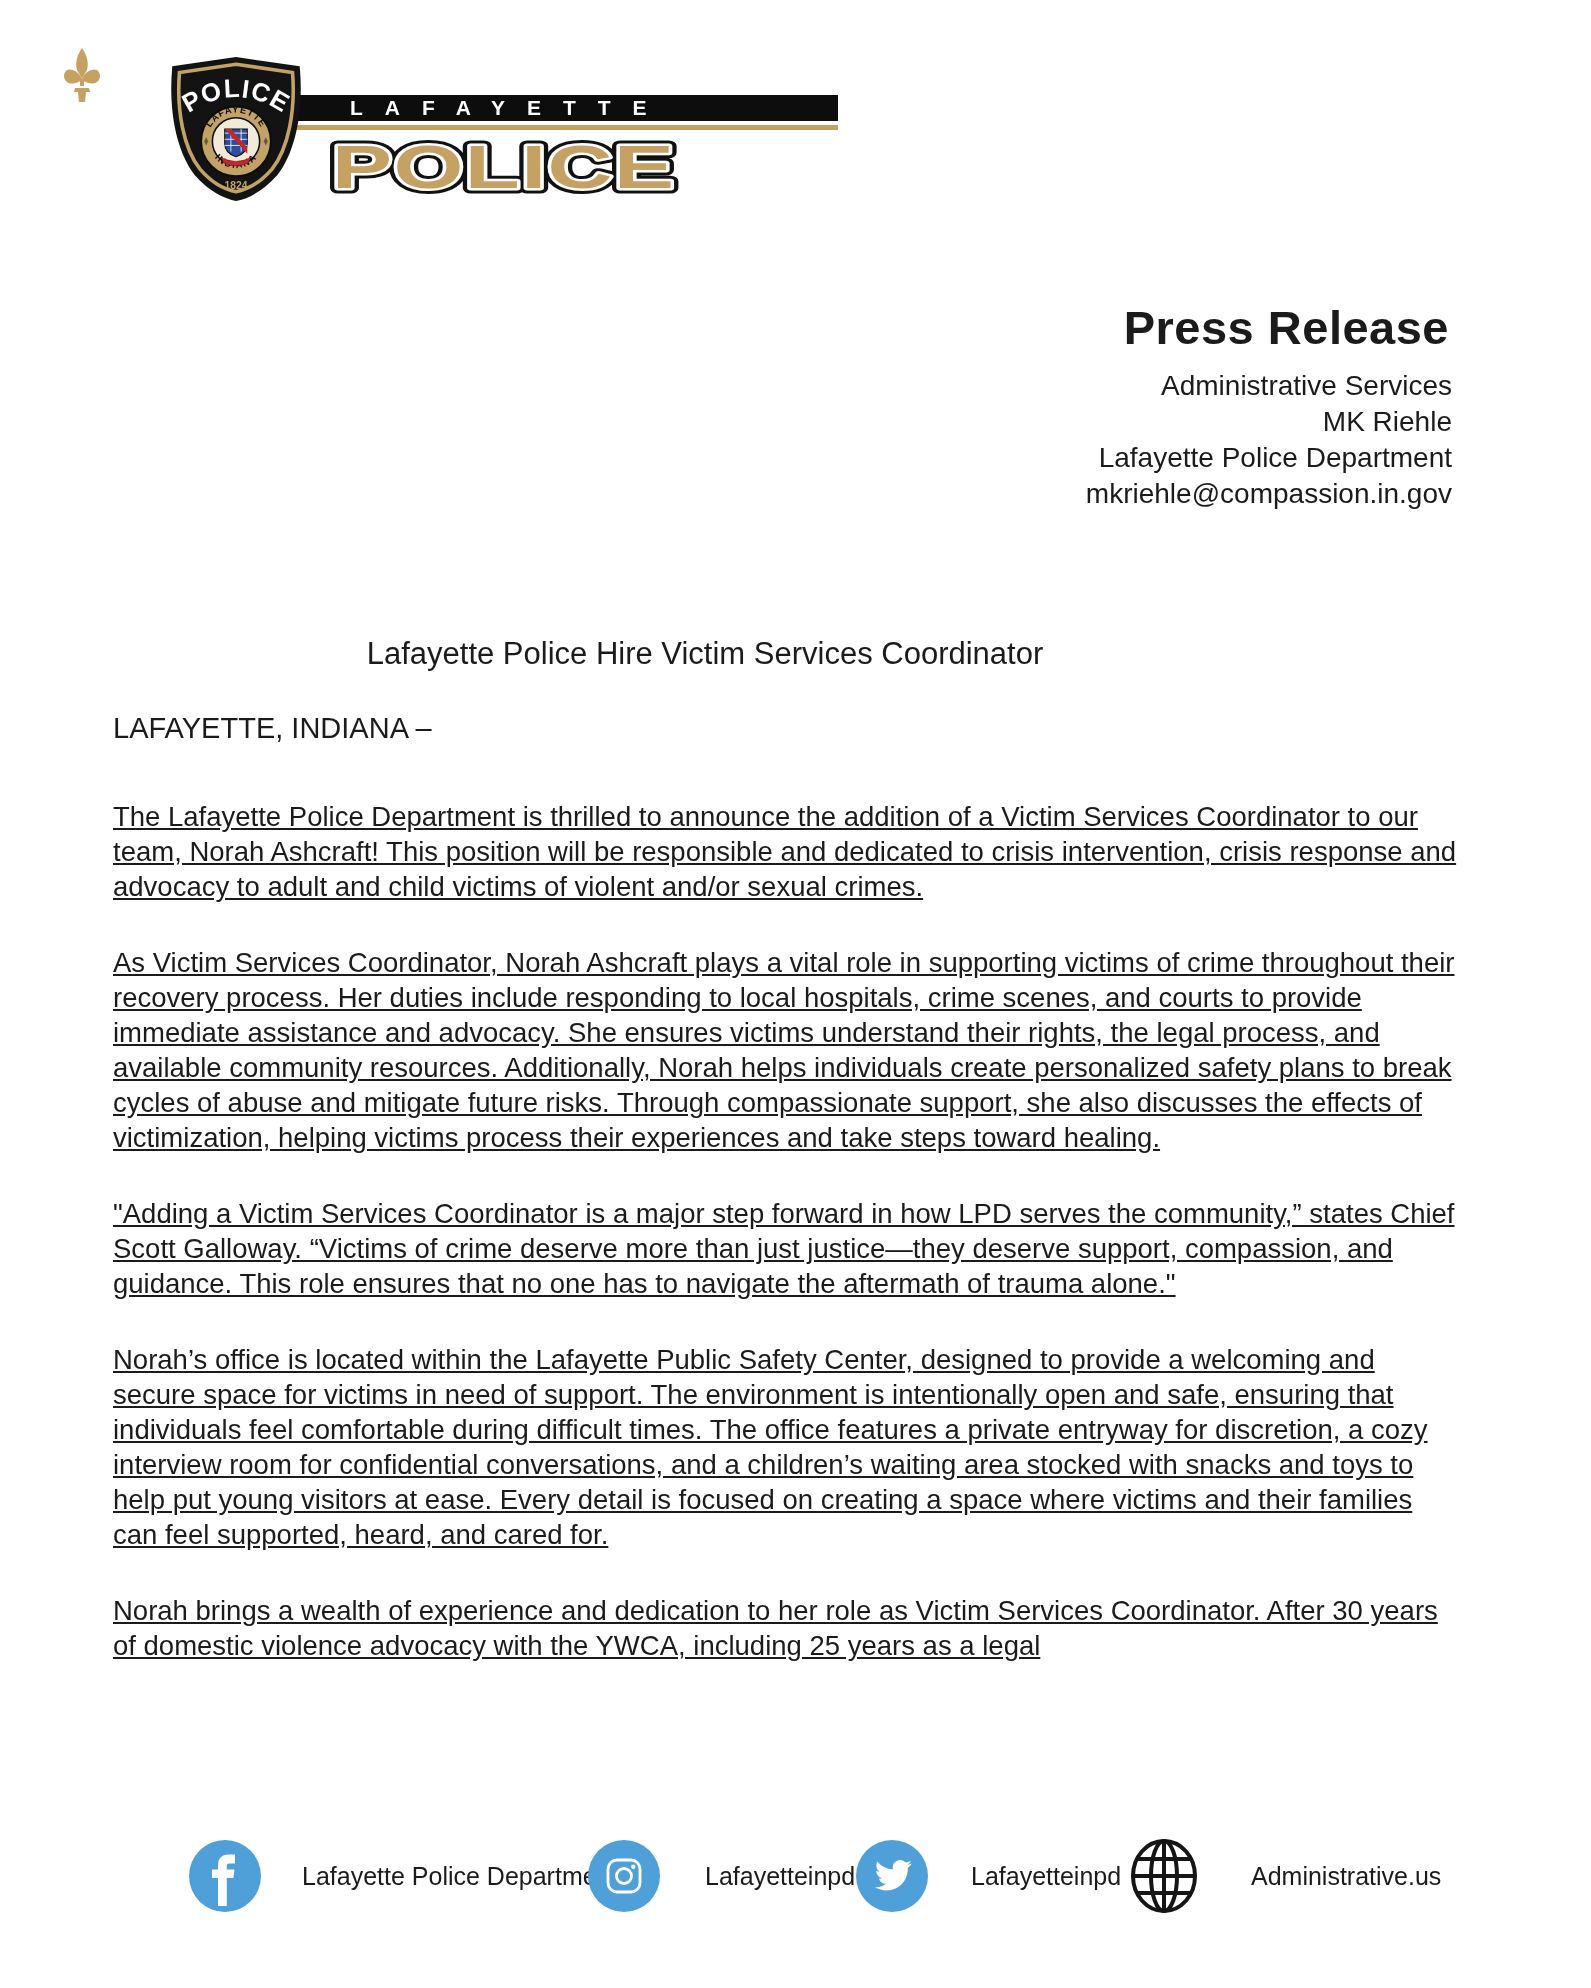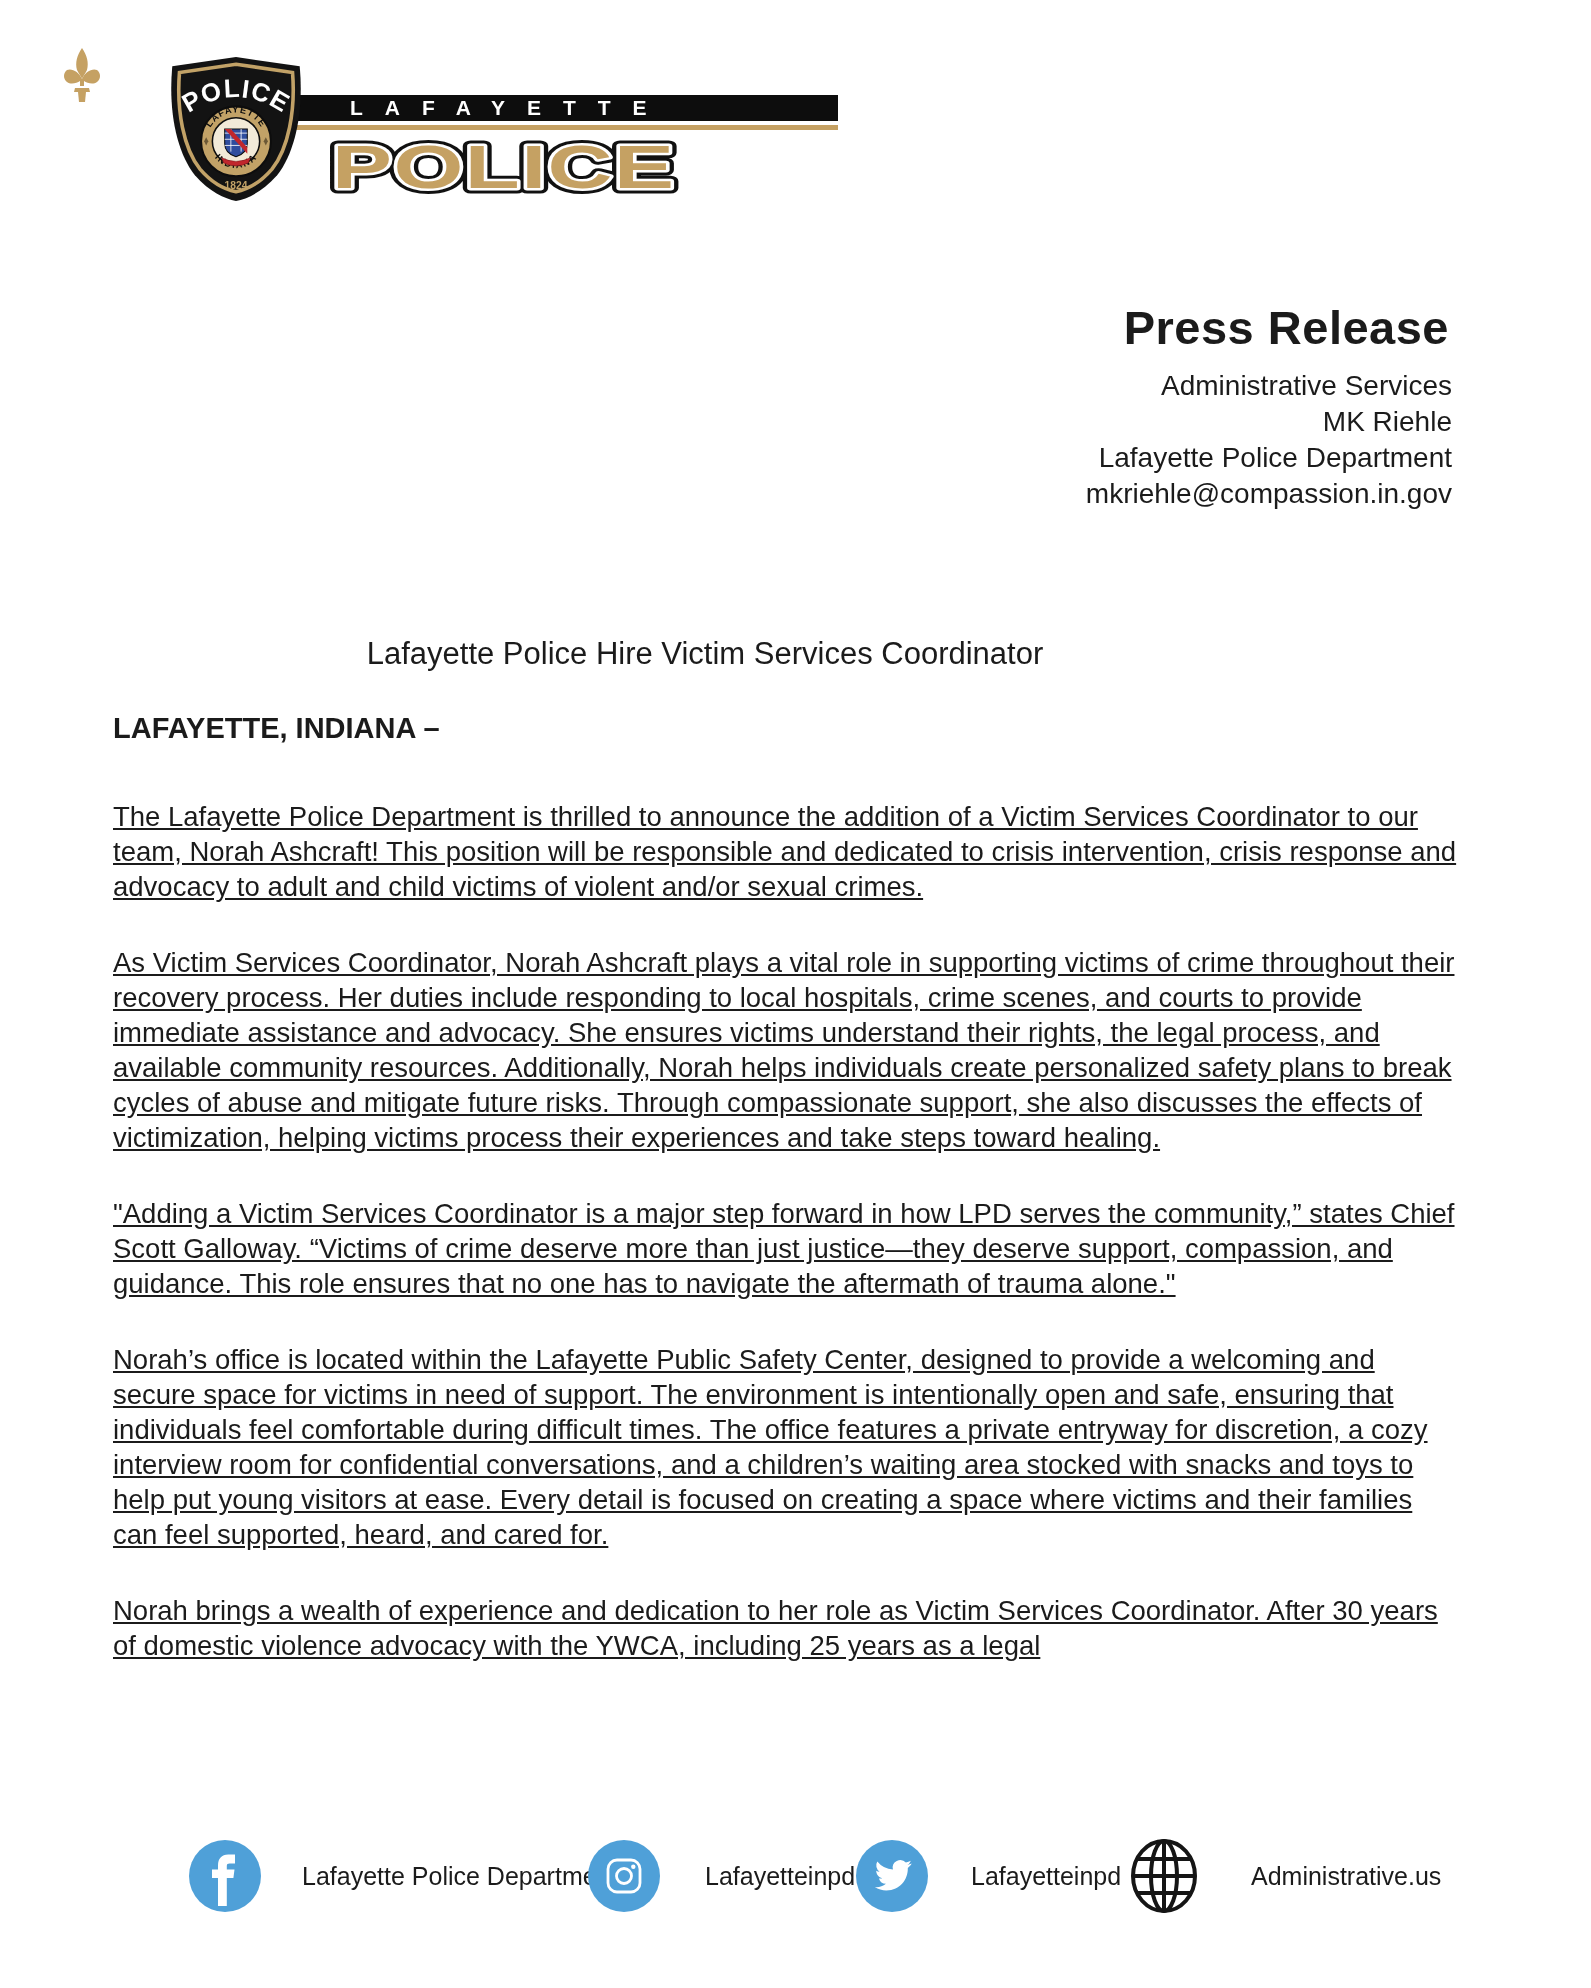--- a/index.html
+++ b/index.html
@@ -33,21 +33,21 @@
     position:absolute;top:368px;right:139px;
     text-align:right;font-size:28px;line-height:36px;
   }
   
   .title{
     position:absolute;top:636px;left:113px;width:1184px;
     text-align:center;font-size:31px;font-weight:normal;margin:0;
   }
   .dateline{
     position:absolute;top:712px;left:113px;
-    font-size:29px;font-weight:bold;
+    font-size:29px;font-weight:normal;
   }
   .body-copy{
     position:absolute;top:799px;left:113px;width:1350px;
     font-size:27.5px;line-height:35px;text-decoration:underline;
   }
   .body-copy p{margin:0 0 41px 0;}
   
   .footer-item{position:absolute;top:1834px;height:84px;display:flex;align-items:center;}
   .fi-fb{left:189px;}
   .fi-ig{left:588px;}

